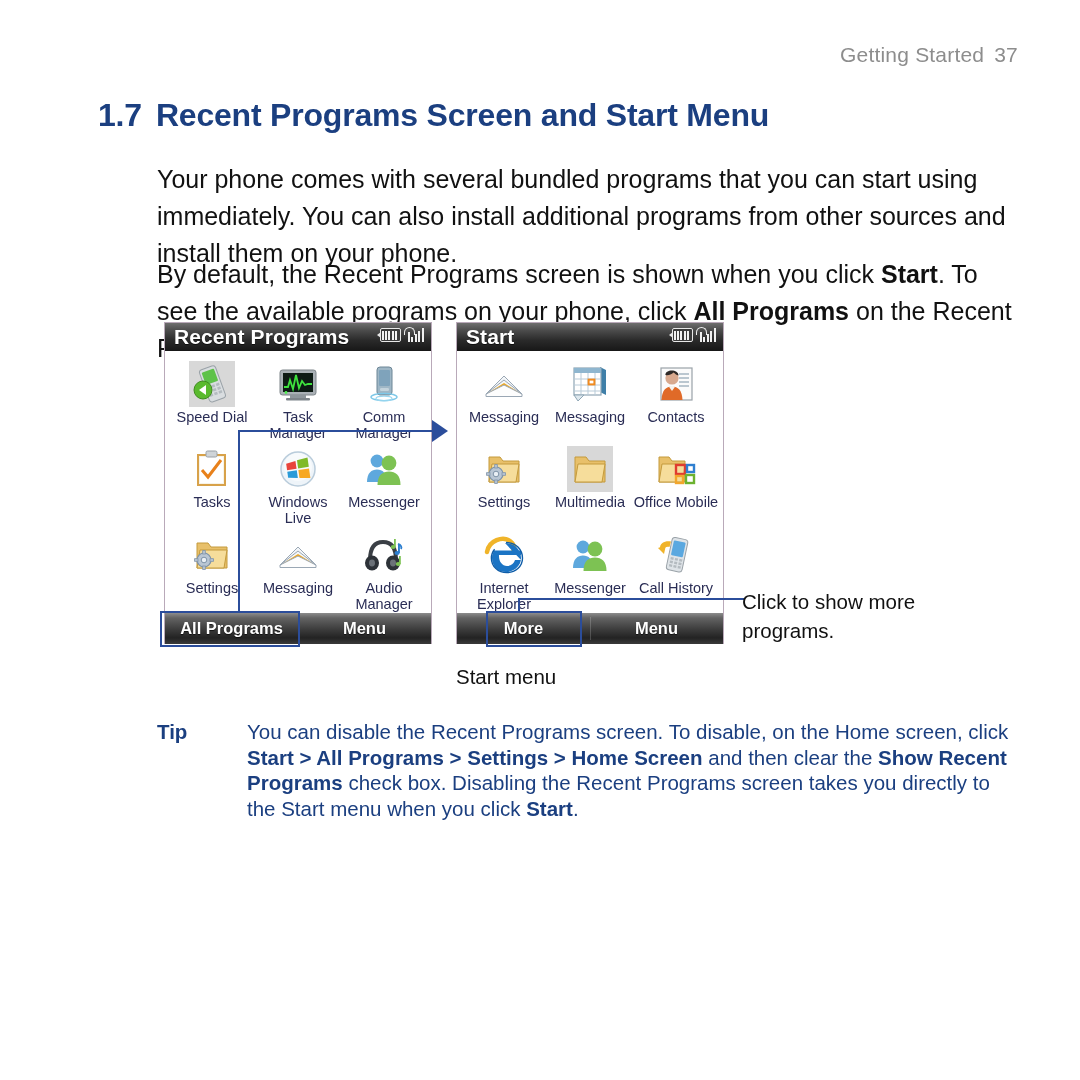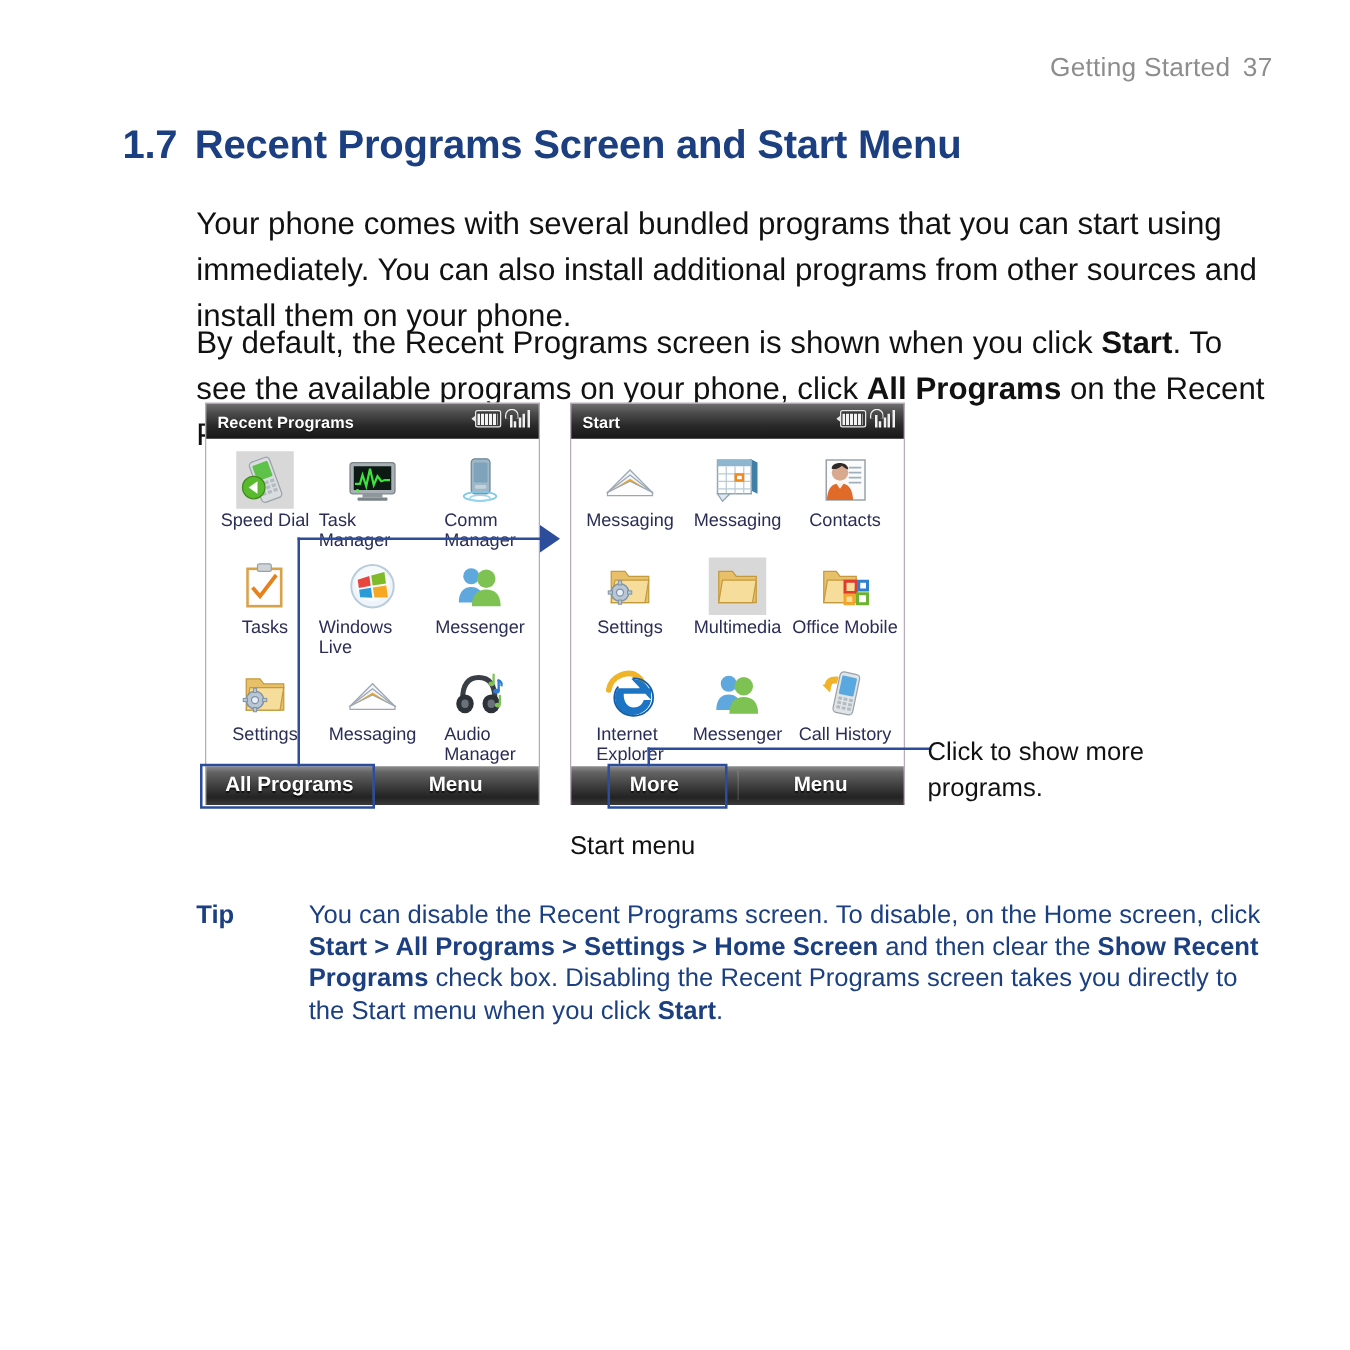--- a/index.html
+++ b/index.html
@@ -81,21 +81,21 @@
     height: 28px;
     background: linear-gradient(to bottom, #6e6e6e 0%, #4a4a4a 28%, #2a2a2a 62%, #171717 100%);
     display: flex;
     align-items: center;
     padding: 0 6px 0 9px;
     box-sizing: border-box;
     position: relative;
   }
   .titlebar .tb-title {
     color: #ffffff;
-    font-size: 13px;
+    font-size: 21px;
     font-weight: bold;
     letter-spacing: .1px;
     text-shadow: 0 1px 0 rgba(0,0,0,.6);
   }
   .tb-status {
     position: absolute;
     right: 7px;
     top: 4px;
     display: flex;
     align-items: flex-end;
@@ -175,21 +175,21 @@
     width: 46px; height: 46px;
     display: flex; align-items: center; justify-content: center;
     position: relative;
   }
   .cell.selected .ico-wrap { background: #d8d8d8; }
   .cell .lbl {
     margin-top: 2px;
     font-size: 14.5px;
     line-height: 16px;
     color: #2a2d55;
-    text-align: left;
+    text-align: center;
     max-width: 86px;
     white-space: pre-line;
   }
 
   
   .softkeys {
     height: 31px;
     background: linear-gradient(to bottom, #8c8c8c 0%, #636363 16%, #3d3d3d 52%, #232323 80%, #3a3a3a 100%);
     display: flex;
     position: relative;

